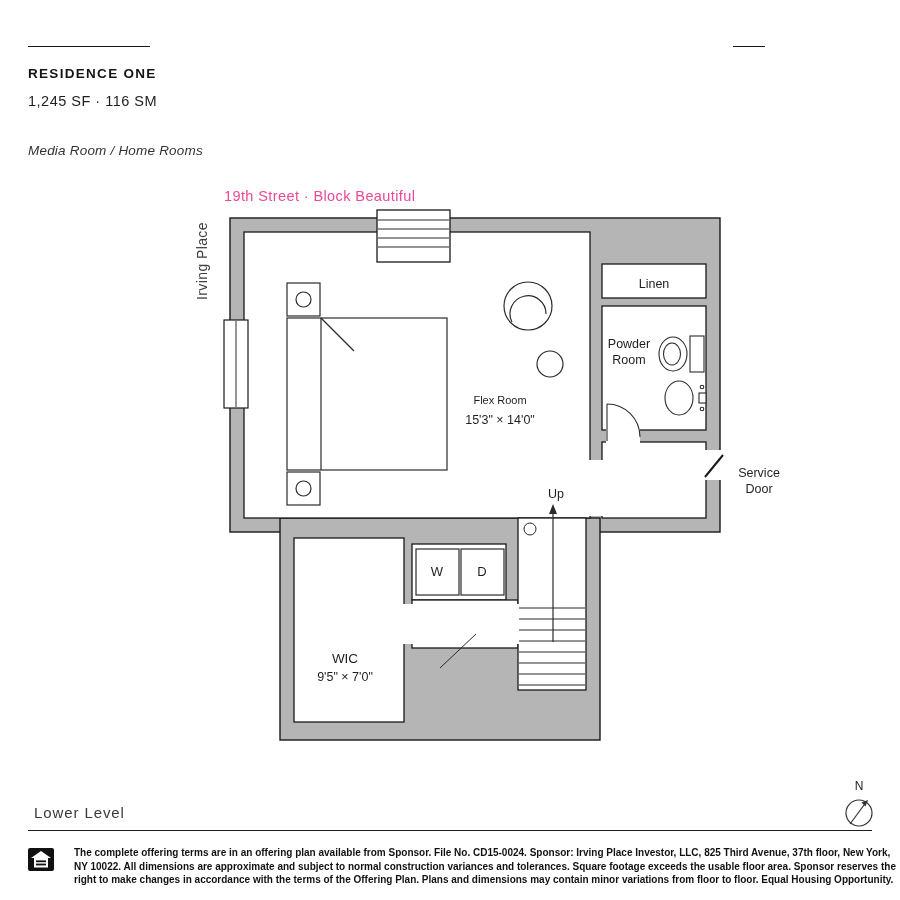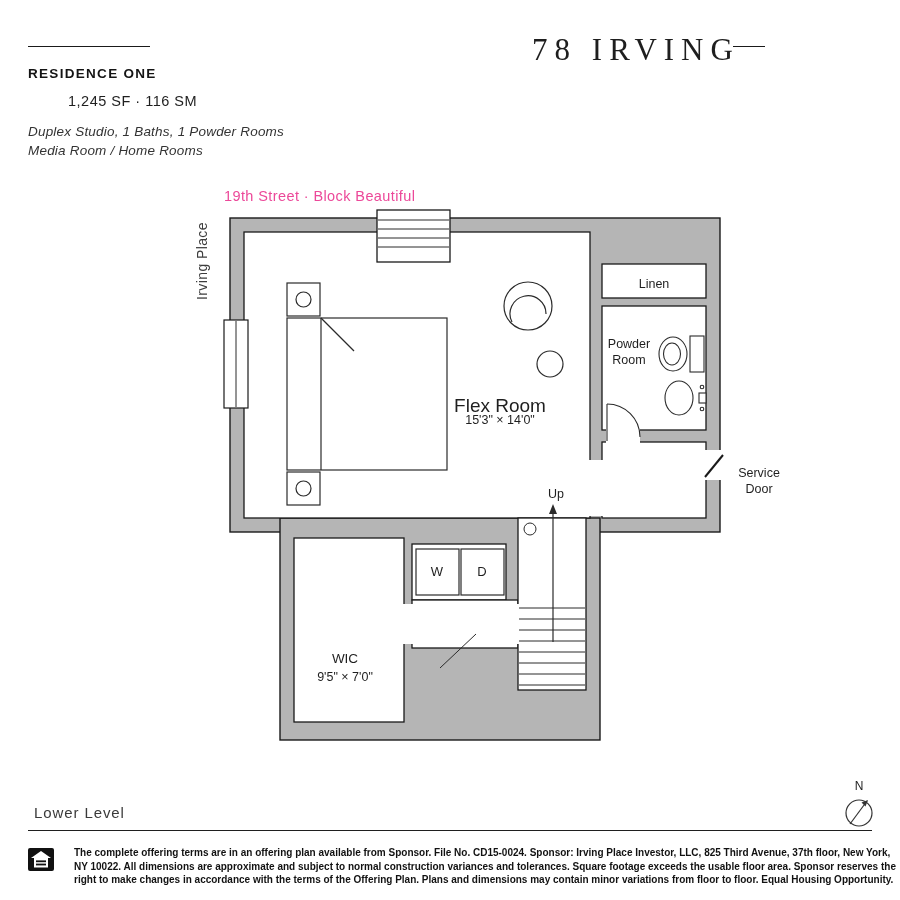--- a/index.html
+++ b/index.html
@@ -5,44 +5,42 @@
   html,body{margin:0;padding:0;background:#ffffff;}
   .page{position:relative;width:900px;height:900px;background:#fff;
         font-family:"Liberation Sans",sans-serif;overflow:hidden;color:#1f1f1f;}
   .abs{position:absolute;}
   .rule{position:absolute;border-top:1.5px solid #1a1a1a;height:0;}
   .brand{position:absolute;left:520px;top:32px;width:232px;text-align:center;
          font-family:"Liberation Serif",serif;font-size:31px;font-weight:400;
          letter-spacing:7px;color:#1e1e1e;white-space:nowrap;}
   .residence{position:absolute;left:28px;top:66px;font-size:13.5px;font-weight:bold;
          letter-spacing:1.3px;color:#141414;}
-  .area{position:absolute;left:28px;top:93px;font-size:14.5px;letter-spacing:.5px;color:#1f1f1f;margin-left:40px;}
+  .area{position:absolute;left:28px;top:93px;font-size:14.5px;letter-spacing:.5px;color:#1f1f1f;}
   .desc{position:absolute;left:28px;font-style:italic;font-size:13.5px;color:#333;letter-spacing:.2px;}
   .desc1{top:124px;} .desc2{top:143px;}
   .plan-label{position:absolute;text-align:center;color:#1f1f1f;line-height:1.25;}
   .street-top{position:absolute;left:224px;top:188px;font-size:14.5px;color:#ec4899;letter-spacing:.4px;}
   .street-left{position:absolute;left:152px;top:253px;width:100px;text-align:center;
          font-size:14px;color:#3d3d3d;letter-spacing:.4px;transform:rotate(-90deg);transform-origin:center;}
   .lvl{position:absolute;left:28px;top:804px;font-size:15px;letter-spacing:.9px;color:#3a3a3a;margin-left:6px;}
   .bottom-rule{position:absolute;left:28px;top:830px;width:844px;border-top:1px solid #1f1f1f;height:0;}
   .compass-n{position:absolute;left:849px;top:779px;width:20px;text-align:center;font-size:12px;color:#222;}
   .disclaimer{position:absolute;left:62px;top:846px;width:822px;font-size:10px;font-weight:bold;
          line-height:1.36;color:#121212;margin-left:12px;}
 </style>
 </head>
 <body>
 
 <div class="page">
 
   <div class="rule" style="left:28px;top:46px;width:122px;"></div>
-  <div class="brand">78 IRVING</div>
   <div class="rule" style="left:733px;top:46px;width:32px;"></div>
   <div class="residence">RESIDENCE ONE</div>
   <div class="area">1,245 SF · 116 SM</div>
-  <div class="desc desc1">Duplex Studio, 1 Baths, 1 Powder Rooms</div>
   <div class="desc desc2">Media Room / Home Rooms</div>
 
   <svg class="abs" style="left:0;top:0;" width="900" height="900" viewBox="0 0 900 900">
 
     <g fill="#b5b5b5" stroke="#1a1a1a" stroke-width="1.4">
       <rect x="230" y="218" width="490" height="314"></rect>
       <rect x="280" y="518" width="320" height="222"></rect>
     </g>
 
     <g fill="#ffffff" stroke="#1a1a1a" stroke-width="1.3">
@@ -141,21 +139,21 @@
       <polygon points="41,851 31,858 51,858" fill="#fff"></polygon>
       <rect x="34" y="858" width="14" height="9.5" fill="#fff"></rect>
       <rect x="36" y="860.4" width="10" height="1.8" fill="#111"></rect>
       <rect x="36" y="863.6" width="10" height="1.8" fill="#111"></rect>
     </g>
   </svg>
 
   <div class="street-top">19th Street · Block Beautiful</div>
   <div class="street-left">Irving Place</div>
 
-  <div class="plan-label" style="left:440px;top:394px;width:120px;font-size:19px;">Flex Room</div>
+  <div class="plan-label" style="left:440px;top:394px;width:120px;font-size:11px;">Flex Room</div>
   <div class="plan-label" style="left:440px;top:413px;width:120px;font-size:12.5px;">15'3" × 14'0"</div>
 
   <div class="plan-label" style="left:602px;top:277px;width:104px;font-size:12.5px;">Linen</div>
   <div class="plan-label" style="left:598px;top:337px;width:62px;font-size:12.5px;">Powder Room</div>
   <div class="plan-label" style="left:728px;top:466px;width:62px;font-size:12.5px;">Service Door</div>
 
   <div class="plan-label" style="left:538px;top:487px;width:36px;font-size:12.5px;">Up</div>
 
   <div class="plan-label" style="left:419px;top:564px;width:36px;font-size:13px;">W</div>
   <div class="plan-label" style="left:464px;top:564px;width:36px;font-size:13px;">D</div>

